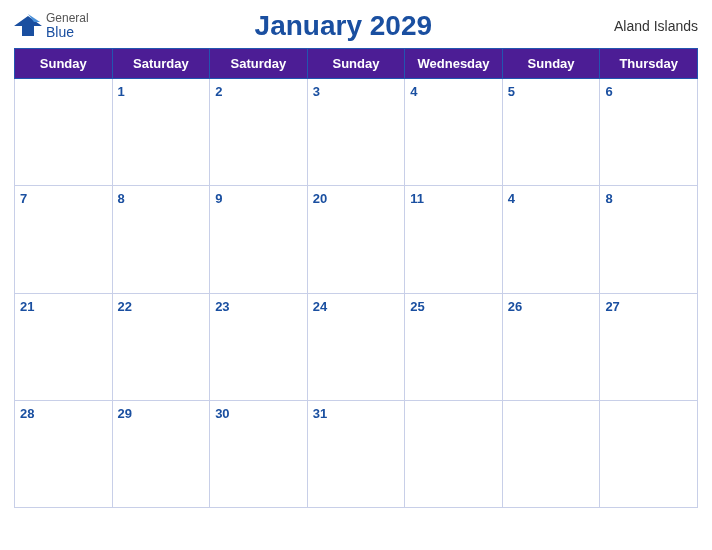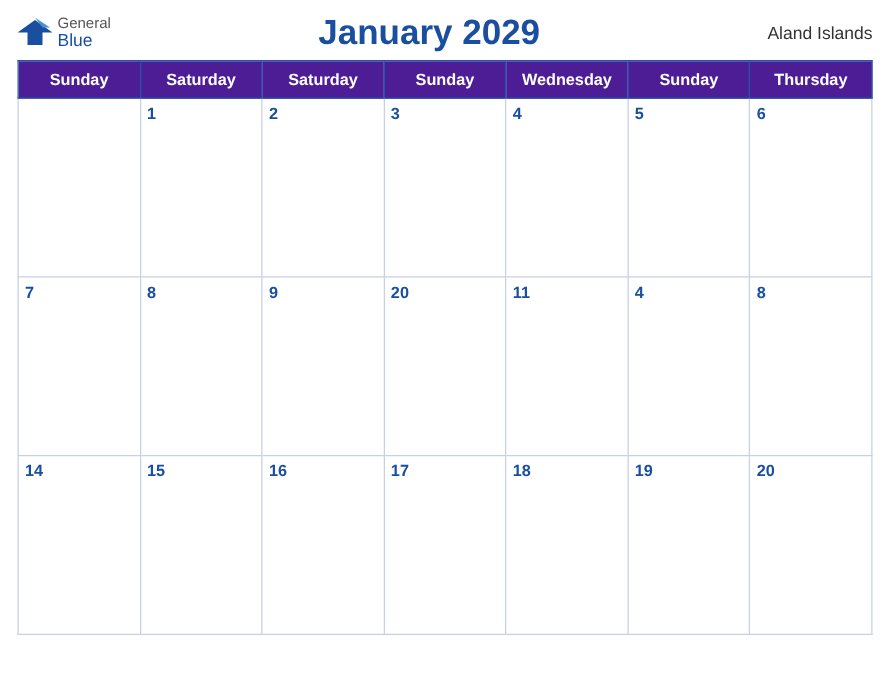--- a/index.html
+++ b/index.html
@@ -137,23 +137,32 @@
         <tr>
           <td><span class="day-number">7</span></td>
           <td><span class="day-number">8</span></td>
           <td><span class="day-number">9</span></td>
           <td><span class="day-number">20</span></td>
           <td><span class="day-number">11</span></td>
           <td><span class="day-number">4</span></td>
           <td><span class="day-number">8</span></td>
         </tr>
         <tr>
-          <td><span class="day-number">14</span></td>
-          <td><span class="day-number">15</span></td>
-          <td><span class="day-number">16</span></td>
-          <td><span class="day-number">17</span></td>
-          <td><span class="day-number">18</span></td>
-          <td><span class="day-number">19</span></td>
-          <td><span class="day-number">20</span></td>
+          <td><span class="day-number">21</span></td>
+          <td><span class="day-number">22</span></td>
+          <td><span class="day-number">23</span></td>
+          <td><span class="day-number">24</span></td>
+          <td><span class="day-number">25</span></td>
+          <td><span class="day-number">26</span></td>
+          <td><span class="day-number">27</span></td>
+        </tr>
+        <tr>
+          <td><span class="day-number">28</span></td>
+          <td><span class="day-number">29</span></td>
+          <td><span class="day-number">30</span></td>
+          <td><span class="day-number">31</span></td>
+          <td class="empty-cell"></td>
+          <td class="empty-cell"></td>
+          <td class="empty-cell"></td>
         </tr>
       </tbody>
   </table>
 </div>
 
 </body></html>

